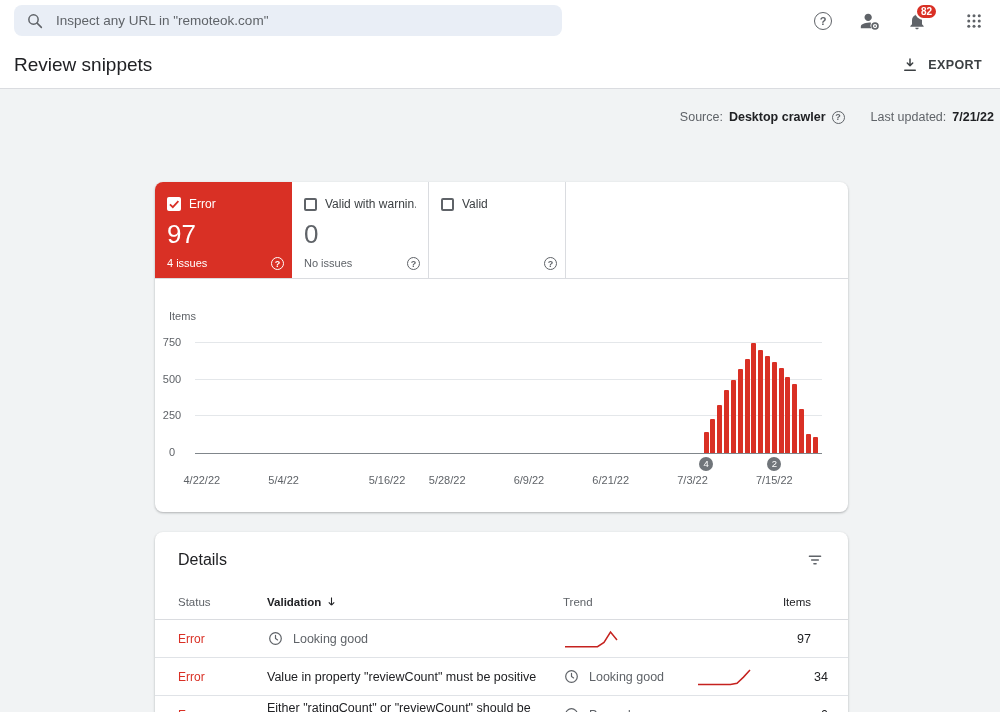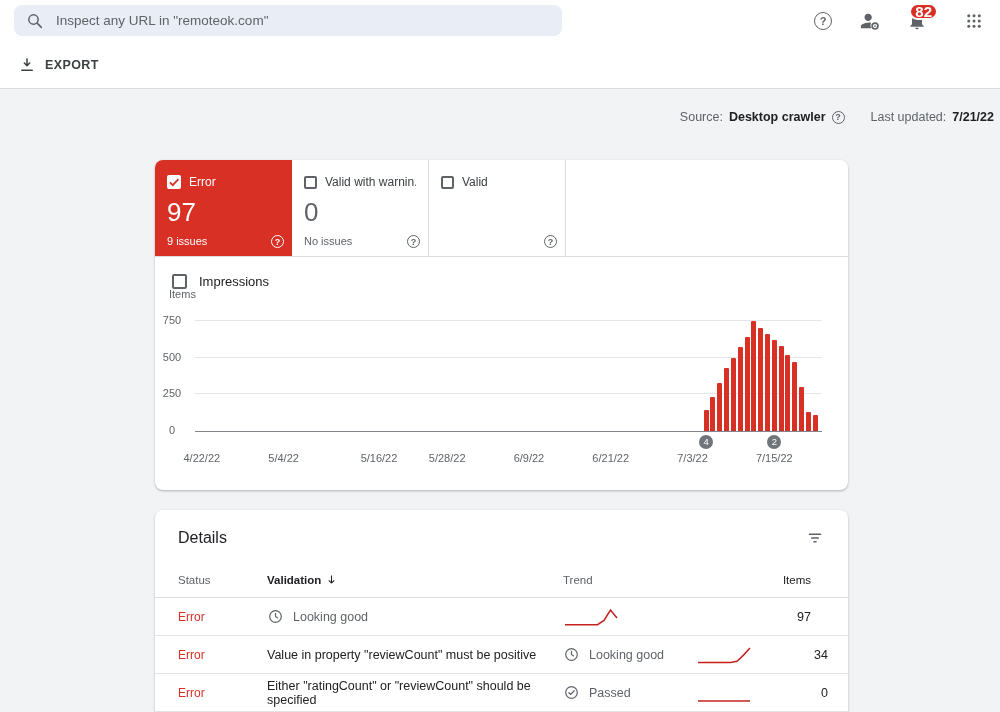--- a/index.html
+++ b/index.html
@@ -22,42 +22,42 @@
   .icon-btn { position:relative; width:24px; height:24px; display:flex; align-items:center; justify-content:center; cursor:pointer; }
   .qicon {
     width:18px; height:18px; border:1.5px solid #5f6368; border-radius:50%;
     display:flex; align-items:center; justify-content:center;
     font-size:11px; color:#5f6368; font-weight:700;
   }
   .qicon.small { width:13px; height:13px; border-width:1.2px; font-size:9px; }
   .qicon.white { border-color:#fff; color:#fff; }
   .badge {
     position:absolute; top:-6px; right:-9px; background:#d93025; color:#fff;
-    font-size:15px; font-weight:700; border-radius:9px; padding:1px 4px; border:2px solid #fff; line-height:11px;
+    font-size:10px; font-weight:700; border-radius:9px; padding:1px 4px; border:2px solid #fff; line-height:11px;
   }
   .apps-btn { margin-left:10px; }
   
   .titlebar {
     position:absolute; top:41px; left:0; right:0; height:48px; background:#fff;
     border-bottom:1px solid #dadce0; display:flex; align-items:center; justify-content:space-between; padding:0 14px;
   }
   .page-title { font-size:19px; font-weight:400; color:#202124; }
   .export-btn { display:flex; align-items:center; gap:9px; cursor:pointer; padding:6px 4px; }
   .export-btn span { font-size:12.5px; font-weight:700; letter-spacing:.4px; color:#3c4043; }
   
   .meta-row {
     position:absolute; top:110px; right:6px; display:flex; align-items:center; gap:6px;
     font-size:12.5px; color:#5f6368;
   }
   .meta-row b { color:#202124; font-weight:700; }
   .meta-gap { width:14px; }
   
   .card {
     position:absolute; left:155px; width:693px; background:#fff; border-radius:8px;
-    box-shadow:0 1px 2px rgba(60,64,67,.25), 0 1px 3px rgba(60,64,67,.12); overflow:hidden;
+    box-shadow:0 1px 2px rgba(60,64,67,.25), 0 1px 3px rgba(60,64,67,.12); overflow:hidden;margin-top:22px;
   }
   .chart-card { top:160px; height:330px; }
   .details-card { top:510px; height:240px; border-radius:8px 8px 0 0; }
   
   .status-row { display:flex; height:97px; border-bottom:1px solid #dadce0; }
   .status-tab { width:137px; border-right:1px solid #dadce0; position:relative; padding:15px 12px 9px; cursor:pointer; background:#fff; }
   .status-tab.selected { background:#d93025; color:#fff; border-right:none; }
   .tab-label-row { display:flex; align-items:center; gap:8px; font-size:12px; }
   .status-tab.selected .tab-label-row { color:#fff; }
   .status-tab .tab-label-row { color:#3c4043; }
@@ -142,20 +142,21 @@
           <circle cx="19" cy="12" r="2"></circle>
           <circle cx="5" cy="19" r="2"></circle>
           <circle cx="12" cy="19" r="2"></circle>
           <circle cx="19" cy="19" r="2"></circle>
         </svg>
     </div>
   </div>
 </header>
 
 <div class="titlebar">
+  <h1 class="page-title">Review snippets</h1>
   <div class="export-btn">
     <svg width="18" height="18" viewBox="0 0 24 24">
         <path d="M12 4v9m0 0l-3.6-3.6M12 13l3.6-3.6" fill="none" stroke="#3c4043" stroke-width="2" stroke-linecap="round"></path>
         <path d="M5 19h14" stroke="#3c4043" stroke-width="2" stroke-linecap="round"></path>
       </svg>
     <span>EXPORT</span>
   </div>
 </div>
 
 <div class="meta-row">
@@ -174,21 +175,21 @@
       <div class="tab-label-row">
         <span class="cb checked">
           <svg width="14" height="14" viewBox="0 0 24 24">
               <rect x="1" y="1" width="22" height="22" rx="3" fill="#fff"></rect>
               <path d="M5 12.5l5 5L19.5 7" stroke="#d93025" stroke-width="3" fill="none"></path>
             </svg>
         </span>
         <span class="tab-label">Error</span>
       </div>
       <div class="tab-value">97</div>
-      <div class="tab-sub">9 issues</div>
+      <div class="tab-sub">4 issues</div>
       <div class="tab-help">
           <div class="qicon small white">?</div>
         </div>
     </div>
 
     <div class="status-tab">
       <div class="tab-label-row">
         <span class="cb"></span>
         <span class="tab-label">Valid with warnin...</span>
       </div>
@@ -203,38 +204,34 @@
       <div class="tab-label-row">
         <span class="cb"></span>
         <span class="tab-label">Valid</span>
       </div>
       <div class="tab-help">
           <div class="qicon small">?</div>
         </div>
     </div>
   </div>
 
-  <div class="impressions-row">
-    <span class="cb-large"></span>
-    <span>Impressions</span>
-  </div>
 
   <div class="chart">
     <div class="items-label">Items</div>
     <div class="plot">
         <div class="ytick" style="bottom: -5px;">0</div>
         <div class="gridline" style="bottom: 36.6667px;"></div>
         <div class="ytick" style="bottom: 31.6667px;">250</div>
         <div class="gridline" style="bottom: 73.3333px;"></div>
         <div class="ytick" style="bottom: 68.3333px;">500</div>
         <div class="gridline" style="bottom: 110px;"></div>
         <div class="ytick" style="bottom: 105px;">750</div>
         <div class="xtick" style="left: 6.81522px;">4/22/22</div>
         <div class="xtick" style="left: 88.5978px;">5/4/22</div>
-        <div class="xtick" style="left: 165px; padding-left: 38px;">5/16/22</div>
+        <div class="xtick" style="left: 173px; padding-left: 38px;">5/16/22</div>
         <div class="xtick" style="left: 252.163px; text-align: center;">5/28/22</div>
         <div class="xtick" style="left: 333.946px;">6/9/22</div>
         <div class="xtick" style="left: 415.728px;">6/21/22</div>
         <div class="xtick" style="left: 497.511px;">7/3/22</div>
         <div class="xtick" style="left: 579.293px;">7/15/22</div>
         <div class="bar" style="left: 508.641px; height: 20.5333px; background: rgb(217, 48, 37);"></div>
         <div class="bar" style="left: 515.457px; height: 33.7333px; background: rgb(217, 48, 37);"></div>
         <div class="bar" style="left: 522.272px; height: 48.4px; background: rgb(217, 48, 37);"></div>
         <div class="bar" style="left: 529.087px; height: 63.0667px; background: rgb(217, 48, 37);"></div>
         <div class="bar" style="left: 535.902px; height: 73.3333px; background: rgb(217, 48, 37);"></div>

